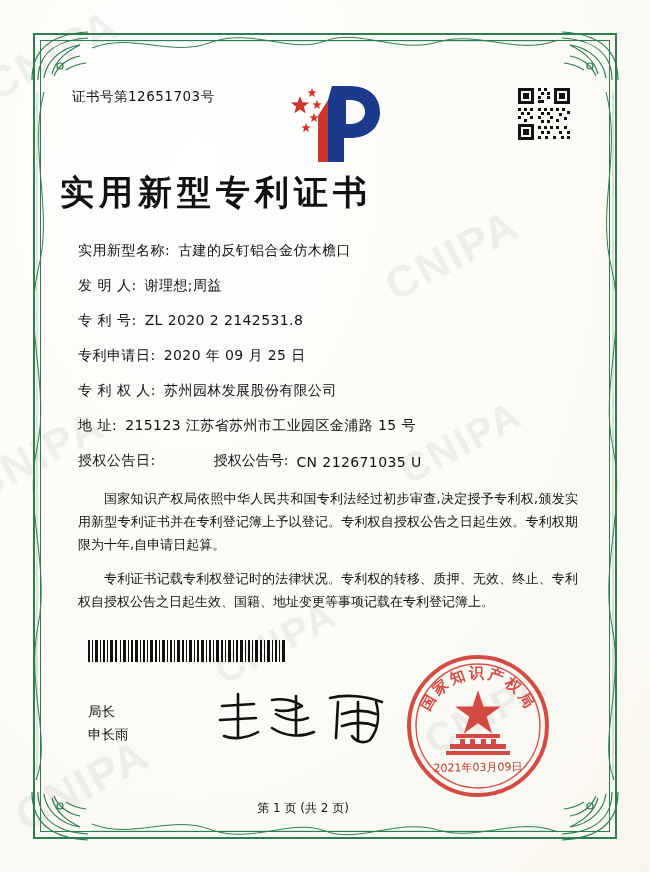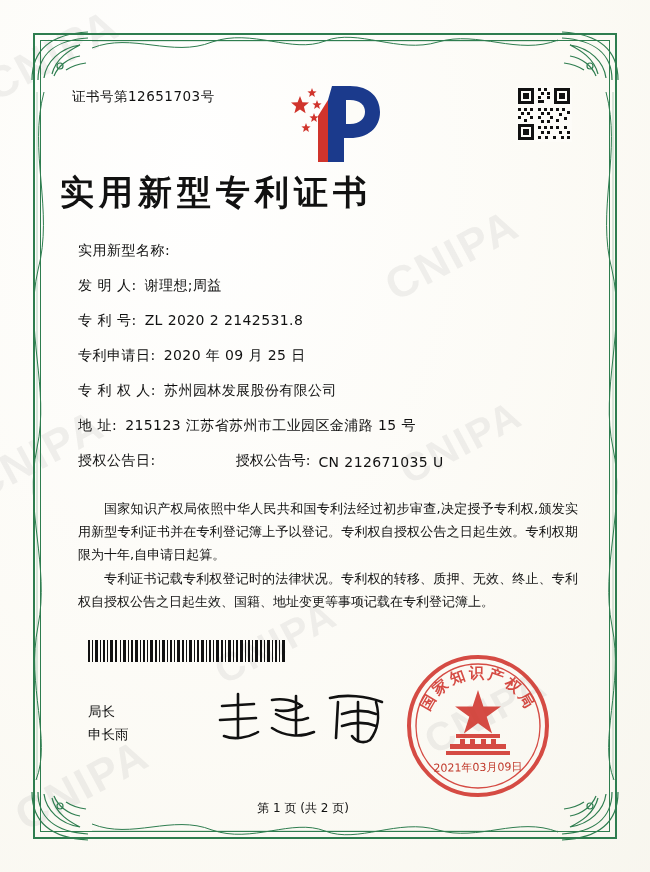--- a/index.html
+++ b/index.html
@@ -130,34 +130,34 @@
   .field-label {
     white-space: nowrap;
     letter-spacing: 0.5px;
   }
   .field-value {
     margin-left: 8px;
     letter-spacing: 0.4px;
   }
   .field-row.two { justify-content: flex-start; align-items: flex-end; }
   .field-second {
-    margin-left: 80px;
+    margin-left: 58px;
     white-space: nowrap;
   }
 
   .para {
     position: absolute;
     left: 18px;
     width: 500px;
     font-size: 13px;
     line-height: 1.75;
     color: #111;
     text-align: justify;
   }
-  .para1 { top: 438px; }
+  .para1 { top: 428px; }
   .para2 { top: 508px; }
   .indent { text-indent: 26px; display: block; }
 
   .barcode {
     position: absolute;
     left: 28px; top: 580px;
     width: 200px; height: 22px;
   }
 
   .signer {
@@ -357,20 +357,21 @@
         <rect x="45" y="50" width="3" height="3"></rect>
           <rect x="51" y="50" width="3" height="3"></rect>
       </g>
     </svg>
 
     <div class="title">实用新型专利证书</div>
 
     <div class="fields">
       <div class="field-row">
         <span class="field-label">实用新型名称:</span>
+        <span class="field-value">古建的反钉铝合金仿木檐口</span>
       </div>
       <div class="field-row">
         <span class="field-label">发 明 人:</span>
         <span class="field-value">谢理想;周益</span>
       </div>
       <div class="field-row">
         <span class="field-label">专 利 号:</span>
         <span class="field-value">ZL 2020 2 2142531.8</span>
       </div>
       <div class="field-row">

